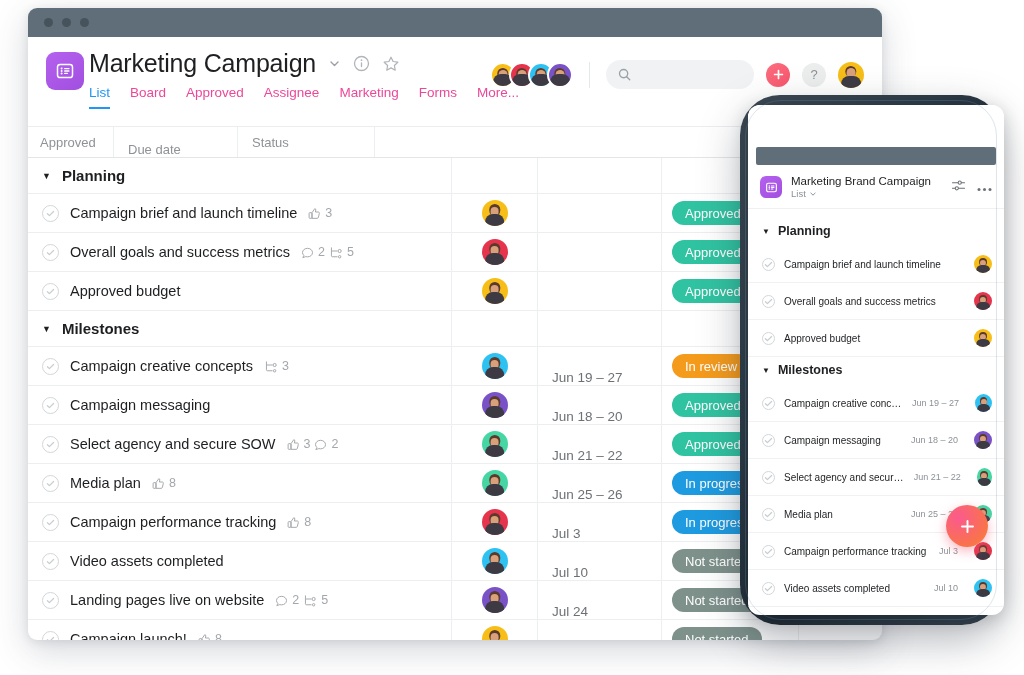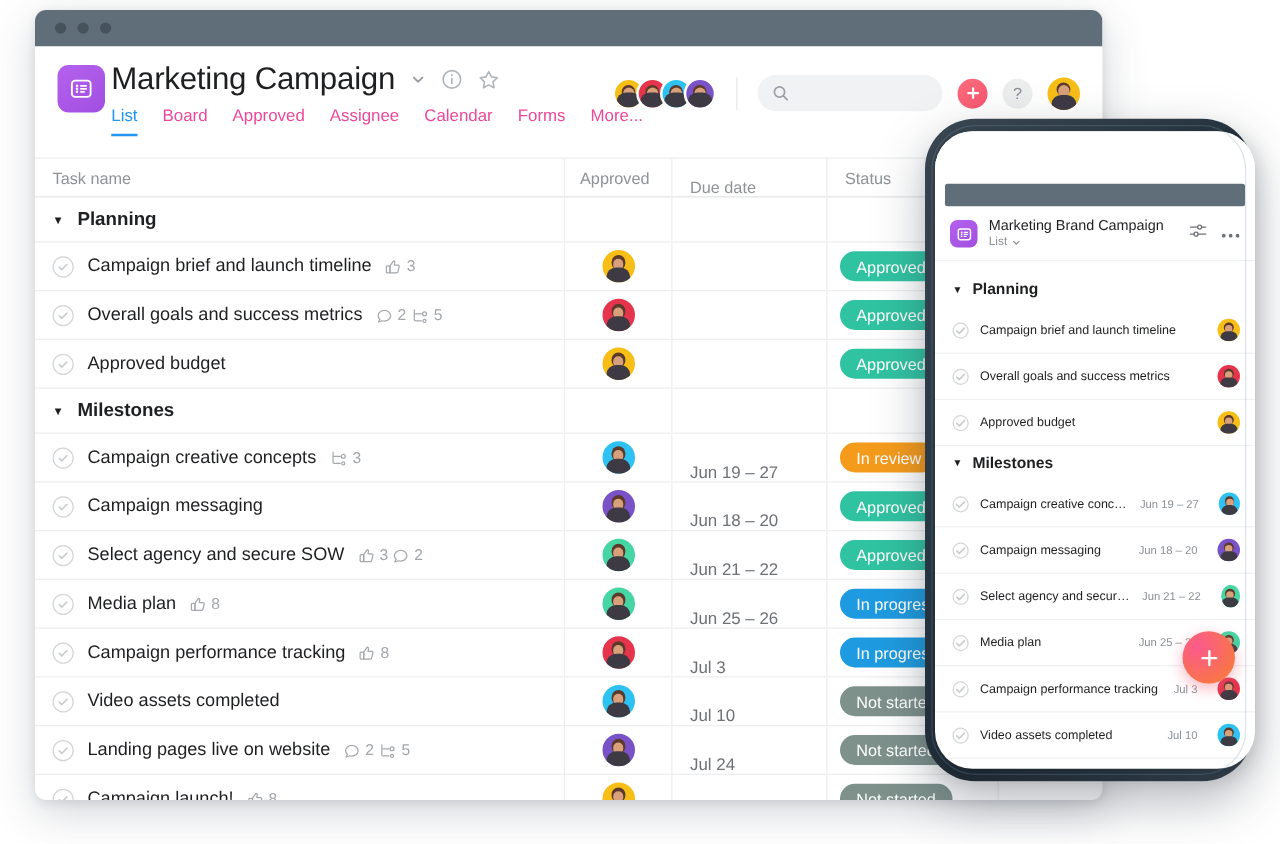--- a/index.html
+++ b/index.html
@@ -105,21 +105,21 @@
     box-shadow: 0 16px 40px rgba(45,55,70,.35);
     padding:12px 10px 12px 14px;
     z-index: 3;
   }
   .tablet::after{
     content:""; position:absolute; inset:5px; border-radius:36px;
     border:1px solid rgba(120,150,170,.25); pointer-events:none;
   }
   .tab-screen {
     position:absolute; left:8px; top:10px; width:256px; height:510px;
-    background:#fff; border-radius:30px; overflow:hidden;
+    background:#fff; border-radius:12px; overflow:hidden;
     box-shadow: 0 4px 18px rgba(0,0,0,.18);
   }
   .tab-statusbar { height:42px; background:#fff; }
   .tab-grayband { height:18px; background:#5f6e78; margin:0 8px; border-radius:2px;}
   .tab-head { display:flex; align-items:center; padding:10px 12px 9px 12px; gap:9px; border-bottom:1px solid #eef0f1;}
   .tab-appicon { width:22px;height:22px;border-radius:6px;background:linear-gradient(145deg,#b561ef,#a14fe0);display:flex;align-items:center;justify-content:center;flex:0 0 22px;}
   .tab-titles { flex:1 1 auto; min-width:0;}
   .tab-title { font-size:11.5px; color:#1e1f21; font-weight:400; white-space:nowrap; overflow:hidden; text-overflow:ellipsis;}
   .tab-sub { font-size:9.5px; color:#8c9196; margin-top:1px; display:flex; align-items:center; gap:3px;}
   .tab-headicons { display:flex; align-items:center; gap:11px; color:#6d7175;}
@@ -183,21 +183,21 @@
             <svg width="18" height="18" viewBox="0 0 18 18">
                 <path d="M9 2.2l2.1 4.3 4.7.7-3.4 3.3.8 4.7L9 12.9l-4.2 2.3.8-4.7L2.2 7.2l4.7-.7z" stroke="#b0b5ba" stroke-width="1.25" fill="none" stroke-linejoin="round"></path>
               </svg>
           </span>
         </div>
         <div class="tabs">
           <span class="tab active">List</span>
           <span class="tab">Board</span>
           <span class="tab">Approved</span>
           <span class="tab">Assignee</span>
-          <span class="tab">Calendar</span>
+          <span class="tab">Marketing</span>
           <span class="tab">Forms</span>
           <span class="tab">More...</span>
         </div>
       </div>
     </div>
 
     <div class="head-tools">
       <div class="facepile" id="facepile">
           <span class="av av-26" style="background: rgb(247, 190, 24); position: relative;">
             <span style="position:absolute;left:50%;top:4.42px;transform:translateX(-50%);width:11.44px;height:11.44px;border-radius:50%;background:#5b3a2b;"></span>
@@ -235,23 +235,20 @@
       <div class="qbtn">?</div>
       <span class="av av-26" style="background: rgb(247, 190, 24); position: relative;">
           <span style="position:absolute;left:50%;top:4.42px;transform:translateX(-50%);width:11.44px;height:11.44px;border-radius:50%;background:#5b3a2b;"></span>
           <span style="position:absolute;left:50%;top:6.76px;transform:translateX(-50%);width:8.84px;height:9.36px;border-radius:5.2px;background:#d9a07c;"></span>
           <span style="position:absolute;left:50%;bottom:0;transform:translateX(-50%);width:19.76px;height:11.96px;border-radius:7.8px 7.8px 0 0;background:#3e3a44;"></span>
         </span>
     </div>
 
     <div class="tbl">
       <div class="trow head">
-        <div class="c-name">
-            <span class="hdr-txt">Task name</span>
-          </div>
         <div class="c-assignee" style="justify-content:flex-start;padding-left:12px">
             <span class="hdr-txt">Approved</span>
           </div>
         <div class="c-due">
             <span class="hdr-txt">Due date</span>
           </div>
         <div class="c-status" style="padding-left:14px">
             <span class="hdr-txt">Status</span>
           </div>
         <div class="c-tail"></div>

